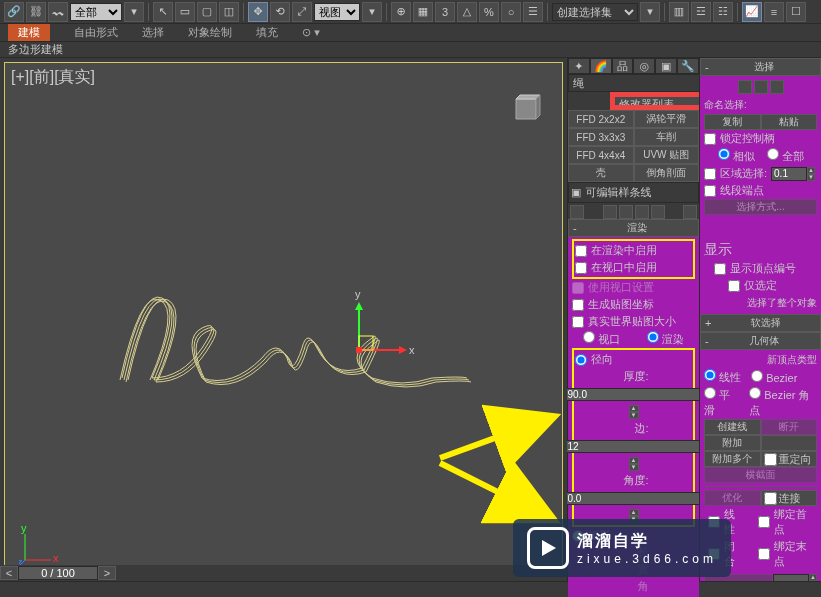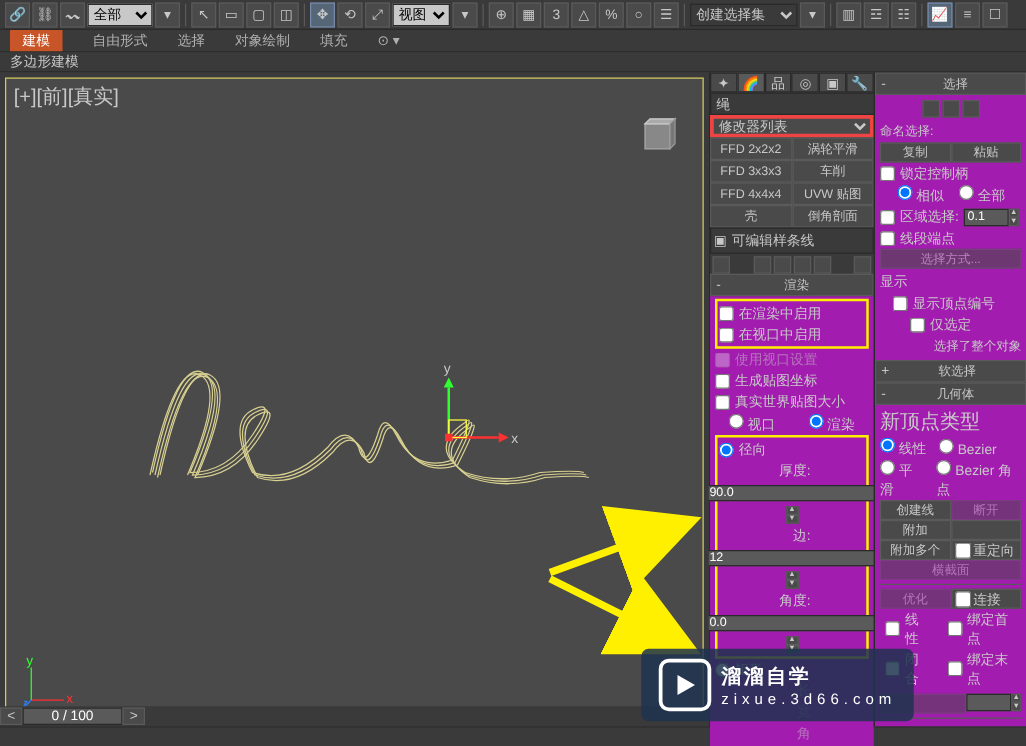--- a/index.html
+++ b/index.html
@@ -33,21 +33,21 @@
   .vp-cube { position: absolute; top: 26px; right: 16px; width: 40px; height: 40px; }
   
   
   .mod-panel { width: 132px; background: #3a3a3a; border-left: 1px solid #2a2a2a; display: flex; flex-direction: column; }
   .mod-tabs { display: flex; height: 16px; }
   .mod-tab { flex: 1; background: #4a4a4a; border: 1px solid #2a2a2a; display:flex; align-items:center; justify-content:center; cursor:pointer;}
   .mod-tab.active { background: #5a5a5a; }
   .mod-name { display: flex; height: 18px; }
   .mod-name input { flex: 1; background: #3a3a3a; color: #c8c8c8; border: 1px solid #2a2a2a; height: 18px; padding: 0 4px; }
   .mod-name .color-swatch { width: 18px; height: 18px; background: #40e050; border: 1px solid #2a2a2a; }
-  .mod-dropdown { background: #4a4a4a; color: #c8c8c8; border: 3px solid #ef4444; height: 18px; width: 100%; }
+  .mod-dropdown { background: #4a4a4a; color: #c8c8c8; border: 5px solid #ef4444; height: 18px; width: 100%; margin-left: 42px; }
   .mod-btns { display: flex; flex-wrap: wrap; }
   .mod-btn { width: 50%; height: 18px; background: #4a4a4a; border: 1px solid #5a5a5a; display: flex; align-items: center; justify-content: center; cursor: pointer; font-size: 10px; }
   .mod-stack { background: #3a3a3a; border: 1px solid #2a2a2a; height: 88px; padding: 2px; }
   .mod-stack-item { display: flex; align-items: center; gap: 4px; cursor: pointer; }
   .mod-toolbar { display: flex; height: 16px; gap: 2px; padding: 2px; justify-content: space-between;}
   .mod-mini { width: 14px; height: 14px; background: #4a4a4a; border: 1px solid #5a5a5a; cursor:pointer;}
   
   .rollout-hdr { background: #4a4a4a; display: flex; align-items: center; padding: 1px 4px; border: 1px solid #5a5a5a; cursor:pointer;}
   .rollout-hdr .minus { margin-right: 4px; }
   .rollout-hdr .title { flex: 1; text-align: center; font-size: 10px;}
@@ -362,21 +362,21 @@
             </div>
           </div>
         </div>
       <div class="chk-line">
           <input type="checkbox" style="">
           <span>线段端点</span>
         </div>
       <div class="panel-row">
           <div class="panel-btn full" style="opacity:.6">选择方式...</div>
         </div>
-      <div style="font-size:11px; padding:3px 0 1px;">显示</div>
+      <div style="font-size:14px; padding:3px 0 1px;margin-top:23px;">显示</div>
       <div class="chk-line" style="padding-left:10px;">
           <input type="checkbox" style="">
           <span>显示顶点编号</span>
         </div>
       <div class="chk-line" style="padding-left:24px;">
           <input type="checkbox" style="">
           <span>仅选定</span>
         </div>
       <div style="font-size:10px; text-align:right; padding:2px 0;">选择了整个对象</div>
     </div>
@@ -384,21 +384,21 @@
     <div class="rollout-hdr">
         <span class="minus">+</span>
         <span class="title">软选择</span>
       </div>
 
     <div class="rollout-hdr">
         <span class="minus">-</span>
         <span class="title">几何体</span>
       </div>
     <div class="rollout-body">
-      <div style="font-size:16px; padding:1px 0;">新顶点类型</div>
+      <div style="font-size:10px; padding:1px 0;text-align:right;">新顶点类型</div>
       <div class="chk-line">
           <label><input type="radio" name="vt" checked="" style=""> <span>线性</span></label>
           <label style="margin-left:6px;"><input type="radio" name="vt" style=""> <span>Bezier</span></label>
         </div>
       <div class="chk-line">
           <label><input type="radio" name="vt" style=""> <span>平滑</span></label>
           <label style="margin-left:6px;"><input type="radio" name="vt" style=""> <span>Bezier 角点</span></label>
         </div>
       <div class="panel-row">
           <div class="panel-btn">创建线</div>

